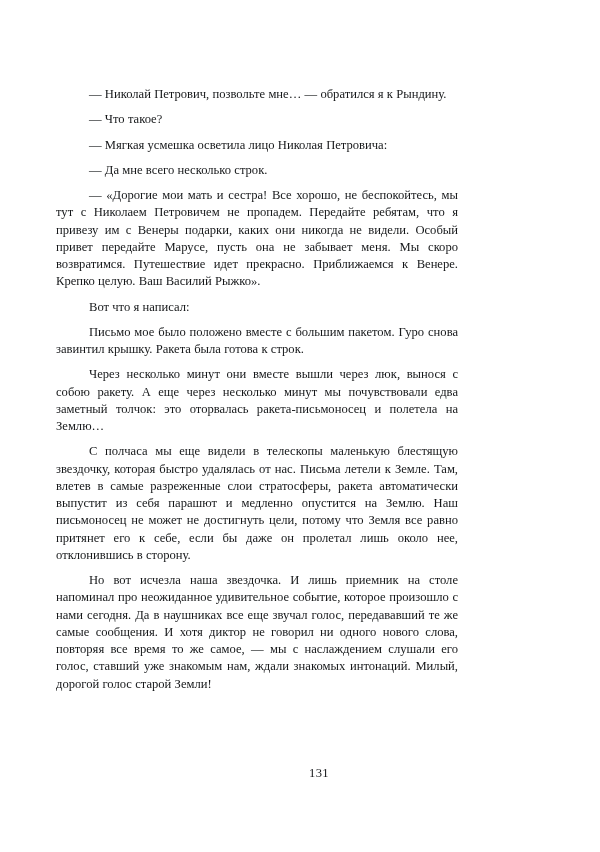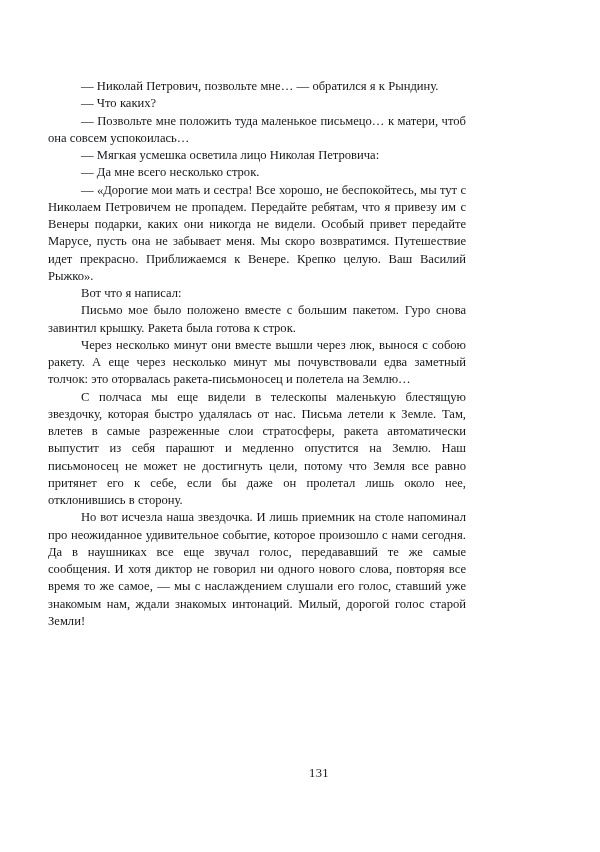--- a/index.html
+++ b/index.html
@@ -24,21 +24,21 @@
     font-family: "Liberation Serif", "DejaVu Serif", serif;
     font-size: 12.6px;
     line-height: 17.25px;
     color: #16181a;
     text-align: justify;
     text-justify: inter-word;
     hyphens: manual;
     -webkit-hyphens: manual;
   }
   .para {
-    margin: 0;
+    margin: 8px;
     text-indent: 33px;
     text-align: justify;
     text-align-last: left;
     word-spacing: 0.1px;
   }
   .folio {
     position: absolute;
     left: 0;
     top: 766px;
     width: 600px;
@@ -50,22 +50,21 @@
     padding-left: 19px;
   }
 </style>
 </head>
 <body>
 
 <div class="page">
 
   <div class="text-block">
     <p class="para">— Николай Петрович, позвольте мне… — обратился я к Рындину.</p>
-    <p class="para">— Что каких?</p>
-    <p class="para">— Позвольте мне положить туда маленькое письмецо… к матери, чтоб она совсем успокоилась…</p>
+    <p class="para">— Что такое?</p>
     <p class="para">— Мягкая усмешка осветила лицо Николая Петровича:</p>
     <p class="para">— Да мне всего несколько строк.</p>
     <p class="para">— «Дорогие мои мать и сестра! Все хорошо, не беспокойтесь, мы тут с Николаем Петровичем не пропадем. Передайте ребятам, что я привезу им с Венеры подарки, каких они никогда не видели. Особый привет передайте Марусе, пусть она не забывает меня. Мы скоро возвратимся. Путешествие идет прекрасно. Приближаемся к Венере. Крепко целую. Ваш Василий Рыжко».</p>
     <p class="para">Вот что я написал:</p>
     <p class="para">Письмо мое было положено вместе с большим пакетом. Гуро снова завинтил крышку. Ракета была готова к строк.</p>
     <p class="para">Через несколько минут они вместе вышли через люк, вынося с собою ракету. А еще через несколько минут мы почувствовали едва заметный толчок: это оторвалась ракета-письмоносец и полетела на Землю…</p>
     <p class="para">С полчаса мы еще видели в телескопы маленькую блестящую звездочку, которая быстро удалялась от нас. Письма летели к Земле. Там, влетев в самые разреженные слои стратосферы, ракета автоматически выпустит из себя парашют и медленно опустится на Землю. Наш письмоносец не может не достигнуть цели, потому что Земля все равно притянет его к себе, если бы даже он пролетал лишь около нее, отклонившись в сторону.</p>
     <p class="para">Но вот исчезла наша звездочка. И лишь приемник на столе напоминал про неожиданное удивительное событие, которое произошло с нами сегодня. Да в наушниках все еще звучал голос, передававший те же самые сообщения. И хотя диктор не говорил ни одного нового слова, повторяя все время то же самое, — мы с наслаждением слушали его голос, ставший уже знакомым нам, ждали знакомых интонаций. Милый, дорогой голос старой Земли!</p>
   </div>
 

